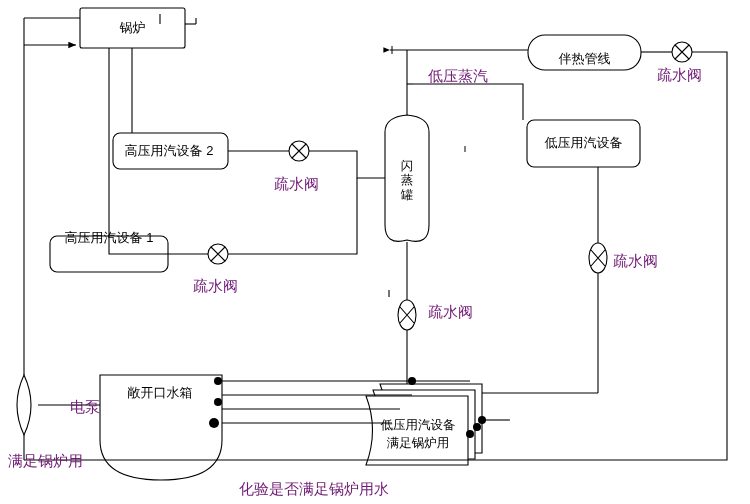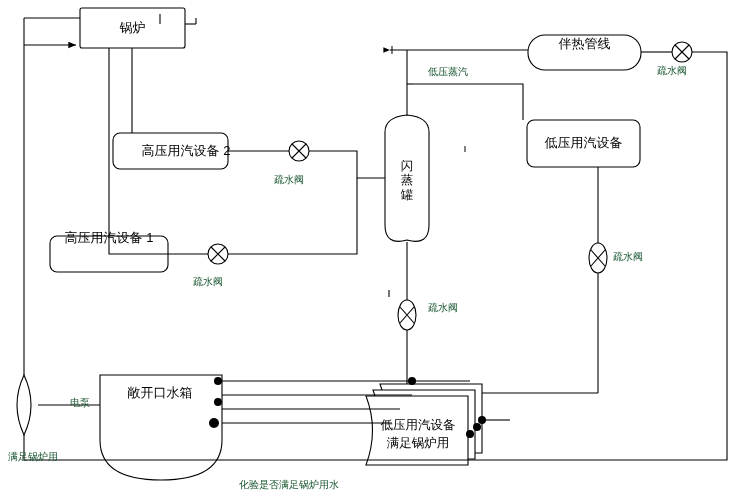--- a/index.html
+++ b/index.html
@@ -19,25 +19,24 @@
   }
   #svg-layer {
     position: absolute;
     left: 0;
     top: 0;
     width: 750px;
     height: 504px;
   }
   .lbl {
     position: absolute;
-    font-size: 10px;
-    color: #14532d;
+    font-size: 15px;
+    color: #701a75;
     line-height: 1.25;
     white-space: pre;
-    font-family: Liberation Mono, monospace;
   }
   .box-label {
     position: absolute;
     display: flex;
     align-items: center;
     justify-content: center;
     text-align: center;
     font-size: 13px;
     color: #000000;
     line-height: 1.3;
@@ -165,27 +164,27 @@
       <circle cx="214" cy="423" r="5"></circle>
       <circle cx="412" cy="381" r="4"></circle>
       <circle cx="482" cy="420" r="4"></circle>
       <circle cx="477" cy="427" r="4"></circle>
       <circle cx="470" cy="434" r="4"></circle>
     </g>
   </svg>
 
   <div class="box-label" style="left:80px; top:8px; width:105px; height:40px;">锅炉</div>
 
-  <div class="box-label" style="left:119px; top:133px; width:134px; height:36px;">高压用汽设备 2</div>
+  <div class="box-label" style="left:102px; top:133px; width:134px; height:36px;">高压用汽设备 2</div>
 
   <div class="box-label" style="left:50px; top:220px; width:118px; height:36px;border-radius:13px;">高压用汽设备 1</div>
 
   <div class="box-label" style="left:527px; top:120px; width:113px; height:47px;border-radius:9px;">低压用汽设备</div>
 
-  <div class="box-label" style="left:528px; top:20px; width:113px; height:49px;">伴热管线</div>
+  <div class="box-label" style="left:528px; top:35px; width:113px; height:49px;">伴热管线</div>
 
   <div class="vert-label" style="left:385px; top:128px; width:44px; height:105px;">
     <span>闪</span>
     <span>蒸</span>
     <span>罐</span>
   </div>
 
   <div class="box-label" style="left:104px; top:382px; width:112px; height:22px;">敞开口水箱</div>
 
   <div class="vert-label" style="left:366px; top:412px; width:104px; height:44px; line-height:1.45;">

